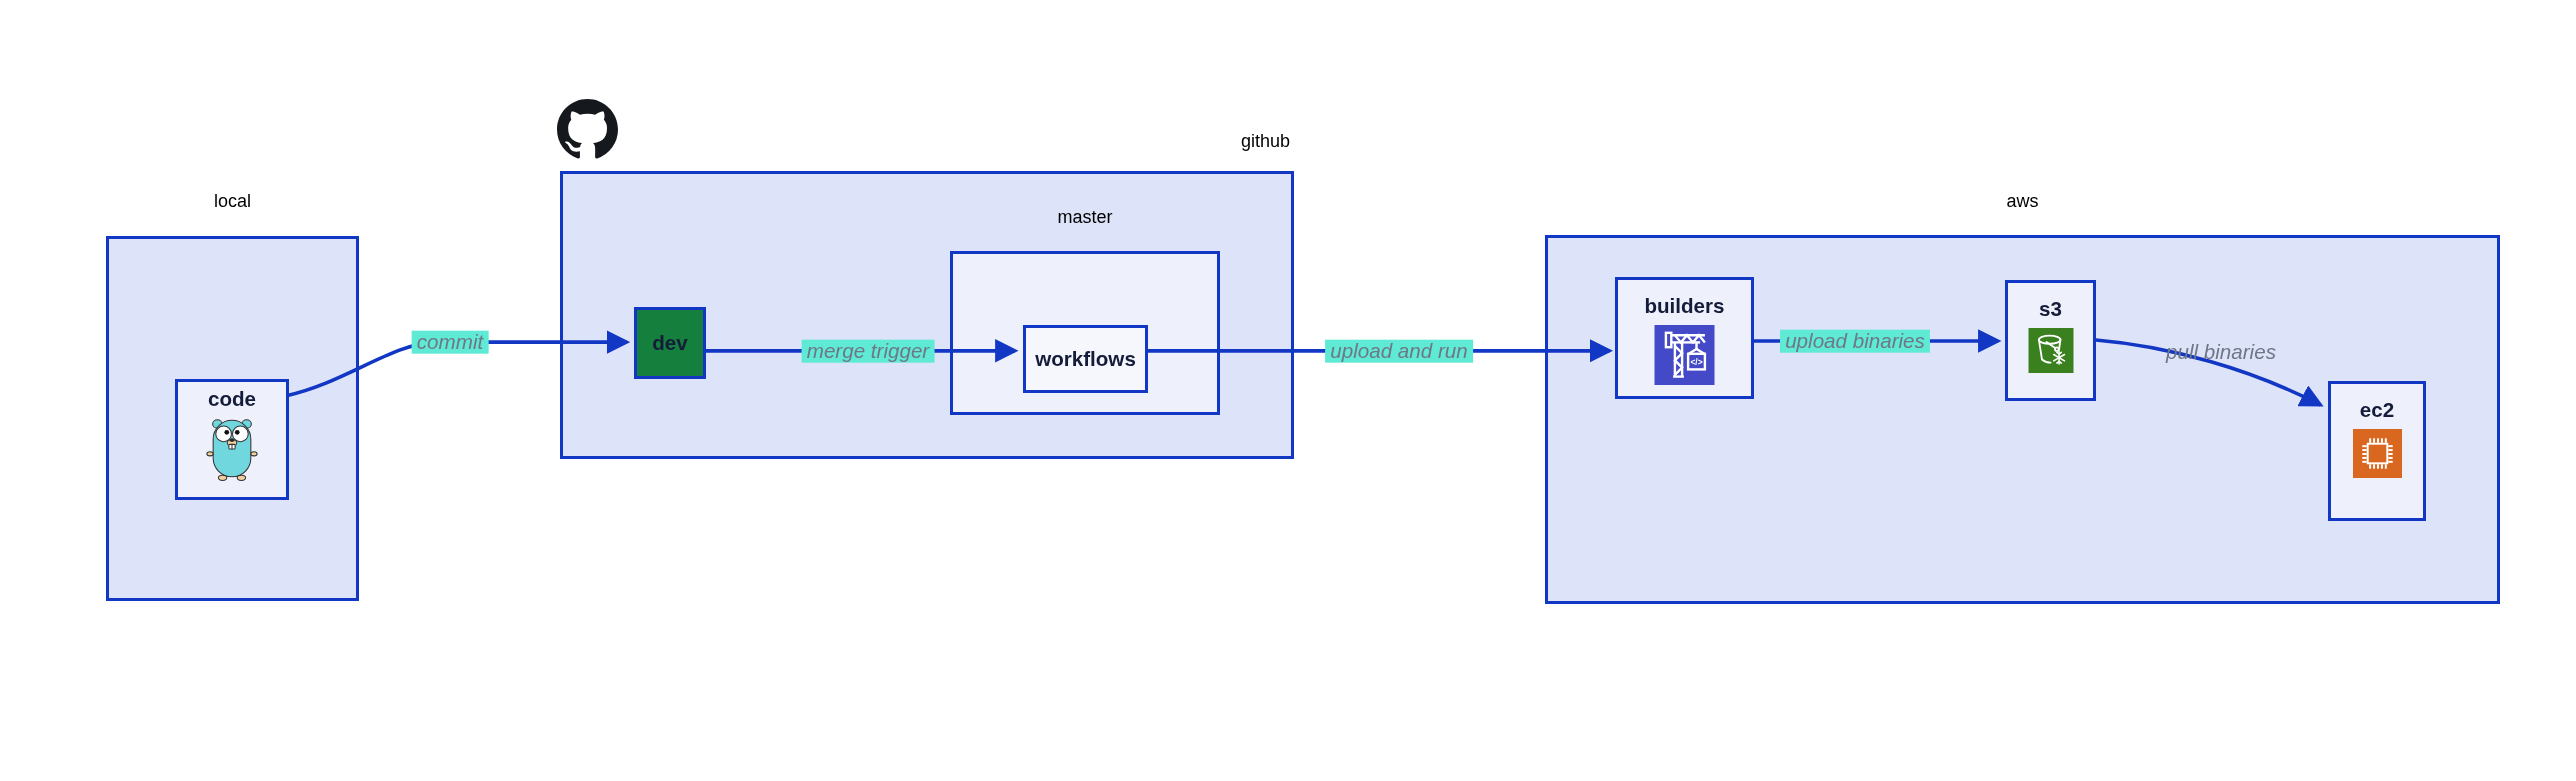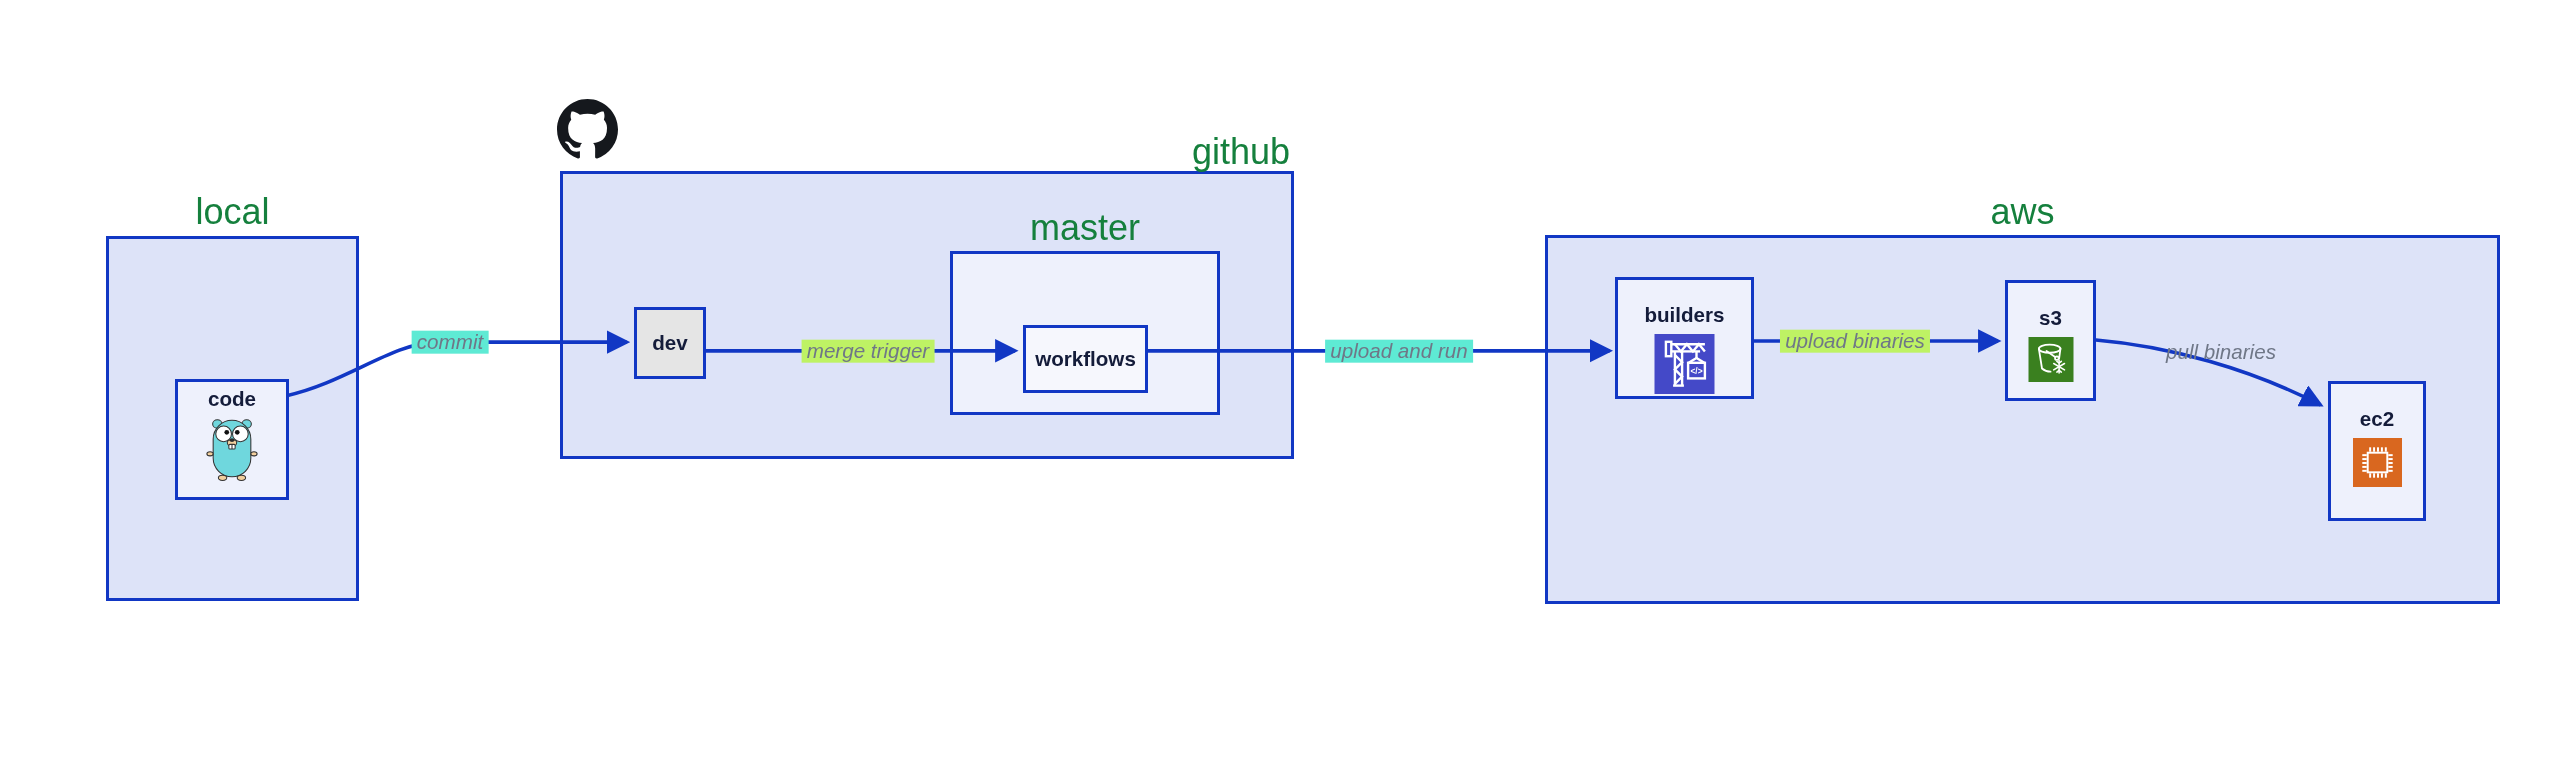--- a/index.html
+++ b/index.html
@@ -2,26 +2,26 @@
 <html style="font-size:8.2px"><head>
 <meta charset="utf-8">
 <style>
   html,body{margin:0;padding:0;background:#ffffff;}
   #canvas{position:relative;width:2604px;height:781px;background:#ffffff;overflow:hidden;
           font-family:"Liberation Sans","DejaVu Sans",sans-serif;}
   .group{position:absolute;background:#dde3f8;border:3.6px solid #1137c4;box-sizing:border-box;z-index:1;}
   .node{position:absolute;background:#eef1fc;border:3.6px solid #1137c4;box-sizing:border-box;z-index:5;
         display:flex;flex-direction:column;align-items:center;}
   .node.inner{background:#f6f7fd;justify-content:center;}
-  .glabel{position:absolute;color:#15803d;font-size:36px;line-height:1.1;z-index:2;white-space:nowrap;}
-  .nlabel{color:#141c3a;font-size:20.6px;font-weight:bold;line-height:1.1;margin-top:24px;}
+  .glabel{position:absolute;color:#000000;font-size:18px;line-height:1.1;z-index:2;white-space:nowrap;}
+  .nlabel{color:#141c3a;font-size:20.6px;font-weight:bold;line-height:1.1;margin-top:15px;}
   .elabel{position:absolute;color:#6f7787;font-size:20.6px;font-style:italic;white-space:nowrap;
           transform:translate(-50%,-50%);z-index:15;line-height:1.1;}
   .bg-white{background:#5eead4;padding:0 5.2px;}
-  .bg-fill{background:#bef264;padding:0 5.2px;}
+  .bg-fill{background:#5eead4;padding:0 5.2px;}
   #edges{position:absolute;left:0;top:0;z-index:10;pointer-events:none;}
   #octocat{position:absolute;left:557px;top:99px;z-index:3;}
   .iconbox{margin-top:7.2px;}
   #title{position:absolute;left:1302px;top:621px;transform:translateX(-50%);
          color:#141c3a;font-size:36px;z-index:2;white-space:nowrap;
          text-decoration:underline;text-decoration-thickness:3.6px;text-underline-offset:6.2px;}
 </style>
 </head>
 <body>
 
@@ -57,21 +57,21 @@
         <circle cx="40" cy="37" r="4.5" fill="#111" stroke="none"></circle>
         <circle cx="60" cy="37" r="4.5" fill="#111" stroke="none"></circle>
         <ellipse cx="50" cy="57" rx="9" ry="6.5" fill="#f2cf9d"></ellipse>
         <ellipse cx="50" cy="52" rx="4.5" ry="3.5" fill="#2b2b2b" stroke="none"></ellipse>
         <rect x="44" y="60" width="12" height="9" rx="2" fill="#fff"></rect>
         <line x1="50" y1="60" x2="50" y2="69"></line>
       </g>
     </svg>
   </div>
 
-  <div class="node inner" style="left:634px;top:307px;width:72px;height:72px;background:#e5e5e5;">
+  <div class="node inner" style="left:634px;top:307px;width:72px;height:72px;background:#15803d;">
     <div class="nlabel" style="margin-top:0;">dev</div>
   </div>
 
   <div class="node inner" style="left:1023px;top:325px;width:125px;height:68px;">
     <div class="nlabel" style="margin-top:0;">workflows</div>
   </div>
 
   <div class="node" style="left:1615px;top:277px;width:139px;height:122px;">
     <div class="nlabel">builders</div>
     <svg class="iconbox" width="61" height="60" viewBox="0 0 100 100">

